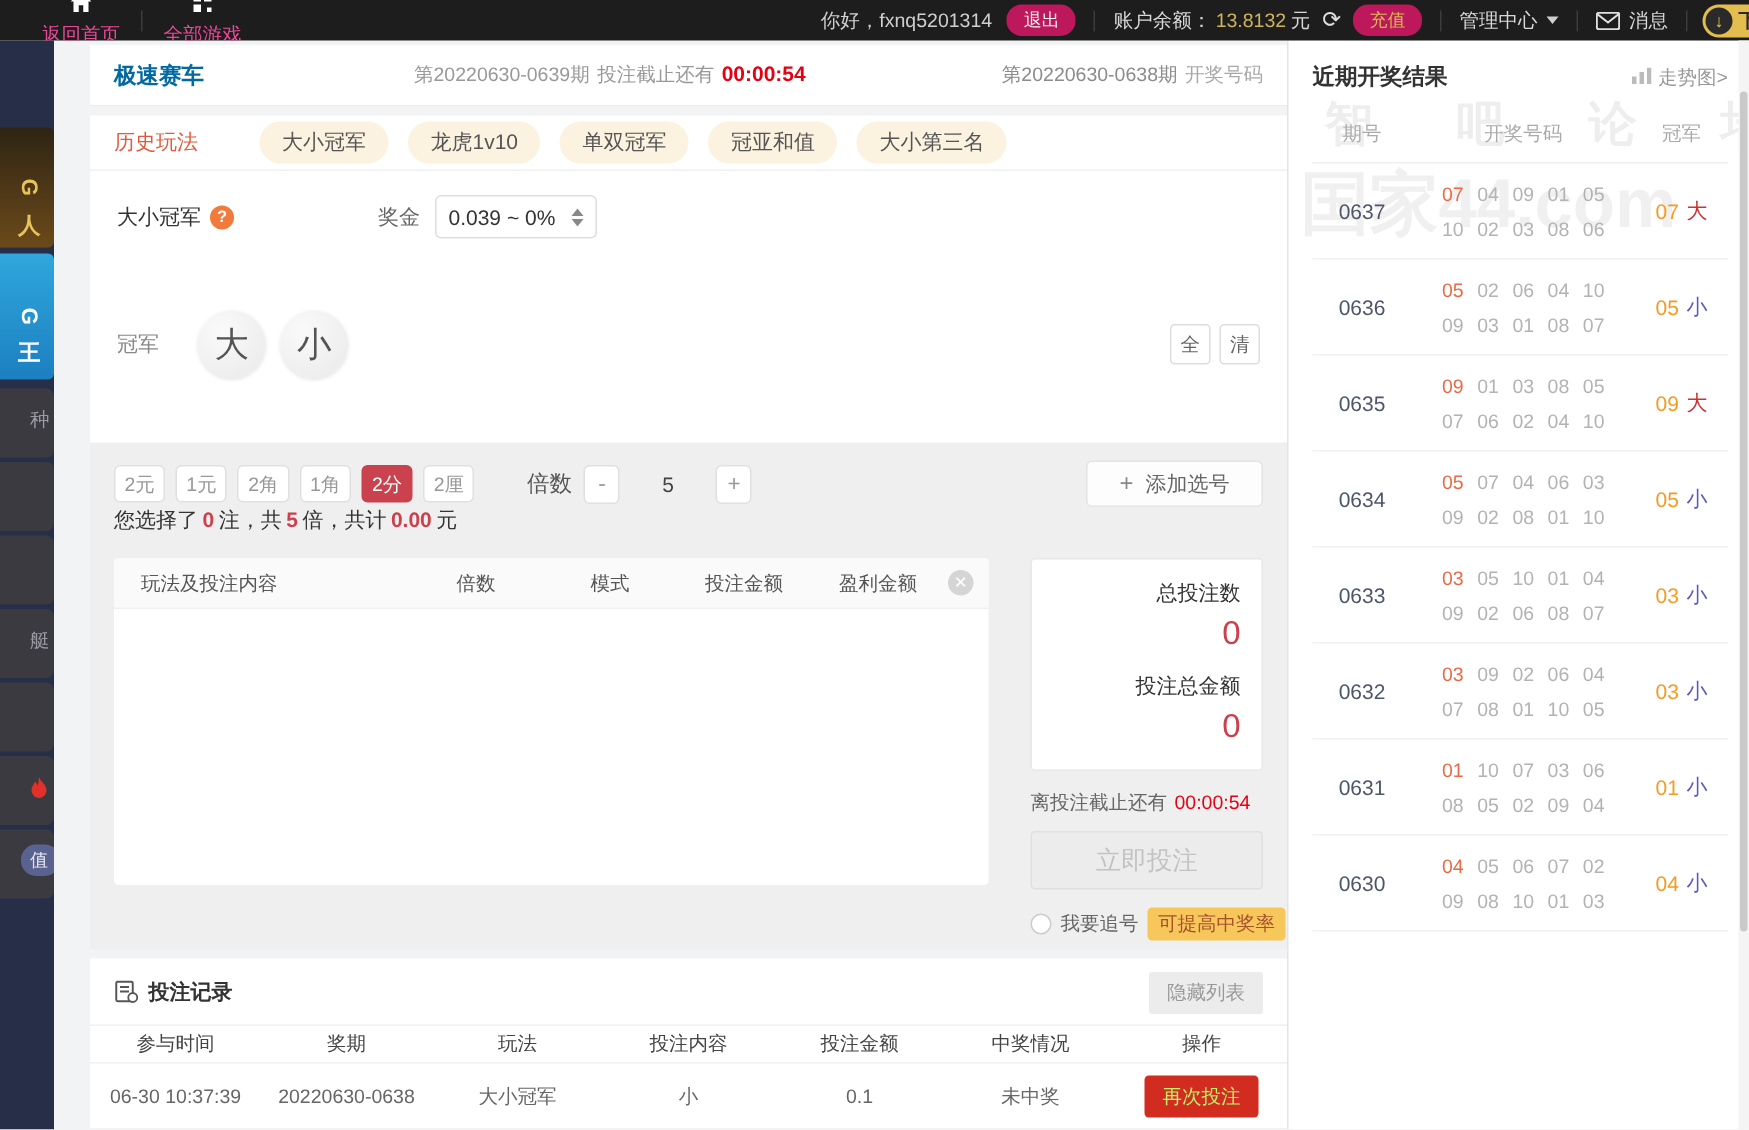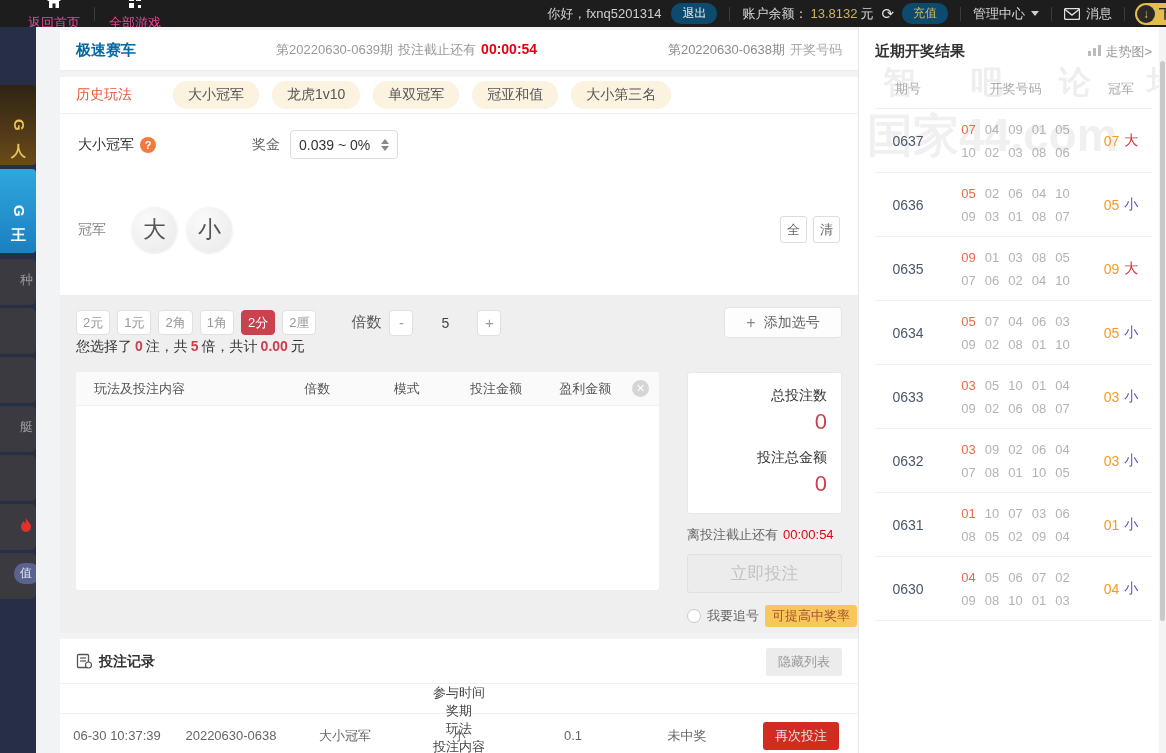--- a/index.html
+++ b/index.html
@@ -9,21 +9,21 @@
   
   .topbar { position:absolute; top:0; left:0; width:1166px; height:27px; background:#1d1d1d; display:flex; align-items:center; justify-content:space-between; color:#d8d8d8; overflow:hidden; z-index:30; }
   .tb-left, .tb-right { display:flex; align-items:center; height:100%; }
   .tb-left { padding-left:14px; }
   .tb-item { display:flex; align-items:center; gap:6px; padding:0 14px; cursor:pointer; font-size:13px; color:#ec4899; white-space:nowrap;flex-direction:column; }
   .tb-div { width:1px; height:14px; background:#3c3c3c; }
   .house-icon svg { display:block; }
   .grid-icon { display:grid; grid-template-columns:5px 5px; grid-template-rows:5px 5px; gap:2px; }
   .grid-icon i { background:#fff; }
   .grid-icon i:nth-child(4) { width:3px; height:3px; align-self:end; justify-self:end; }
-  .tb-pill { background:#0c4a6e; border-radius:10px; padding:2px 11px; font-size:12px; color:#efefef; cursor:pointer; white-space:nowrap; }
+  .tb-pill { background:#be185d; border-radius:10px; padding:2px 11px; font-size:12px; color:#efefef; cursor:pointer; white-space:nowrap; }
   .tb-pill.gold { color:#d9b852; }
   .balance-num { color:#cdb35c; margin:0 3px; }
   .refresh-icon { font-size:15px; color:#e0e0e0; margin:0 8px; cursor:pointer; line-height:1; }
   .caret-down { width:0; height:0; border-left:4px solid transparent; border-right:4px solid transparent; border-top:5px solid #cfcfcf; margin-left:6px; }
   .env-icon svg { display:block; }
   .dl-pill { background:#e3bd4e; height:22px; border-radius:12px; display:flex; align-items:center; gap:4px; padding:0 8px 0 2px; color:#2a2a2a; font-weight:bold; margin-left:10px; margin-right:-14px; cursor:pointer; }
   .dl-circle { width:18px; height:18px; border-radius:50%; background:#2a2a2a; color:#e3bd4e; display:flex; align-items:center; justify-content:center; font-size:12px; }
 
   
   .page { position:absolute; top:27px; left:0; right:0; bottom:0; display:flex; }
@@ -101,25 +101,25 @@
   .chase-row { margin-top:12px; display:flex; align-items:center; gap:6px; white-space:nowrap; }
   .radio { width:14px; height:14px; border-radius:50%; border:1px solid #ccc; background:#fff; flex:none; cursor:pointer; }
   .chase-lab { color:#666; font-size:13px; }
   .chase-badge { background:#f7c75c; color:#a6512b; font-size:13px; padding:2px 7px; border-radius:3px; }
 
   .records { flex:1; margin-top:6px; background:#fff; display:flex; flex-direction:column; overflow:hidden; }
   .rec-title-row { display:flex; align-items:center; padding:9px 16px 7px; }
   .rec-title { font-size:14px; font-weight:bold; color:#333; margin-left:7px; }
   .hide-btn { margin-left:auto; background:#ececec; color:#999; font-size:13px; padding:5px 12px; cursor:pointer; border-radius:2px; }
   .rec-head, .rec-row { display:flex; align-items:center; }
-  .rec-head { height:31px; border-top:1px solid #f0f0f0; border-bottom:1px solid #f0f0f0;flex-direction:column; }
+  .rec-head { height:31px; border-top:1px solid #f0f0f0; border-bottom:1px solid #f0f0f0; }
   .rec-cell { flex:1; text-align:center; font-size:13px; color:#444; }
   .rec-row { height:44px; border-bottom:1px solid #f2f2f2; }
   .rec-row .rec-cell { color:#666; }
-  .again-btn { background:#d22c21; color:#e5e5e5; font-size:13px; padding:5px 12px; border-radius:3px; border:none; cursor:pointer; }
+  .again-btn { background:#d22c21; color:#bef264; font-size:13px; padding:5px 12px; border-radius:3px; border:none; cursor:pointer; }
   .rec-fill { flex:1; background:#fafafa; }
 
   
   .rightbar { width:308px; flex:none; background:#fff; border-left:1px solid #e2e4e8; position:relative; overflow:hidden; padding:0 14px 0 16px; }
   .wm1 { position:absolute; top:34px; left:24px; font-size:32px; font-weight:bold; color:rgba(140,140,140,0.15); letter-spacing:56px; white-space:nowrap; pointer-events:none; }
   .wm2 { position:absolute; top:78px; left:8px; font-size:46px; font-weight:bold; color:rgba(140,140,140,0.13); white-space:nowrap; pointer-events:none; }
   .res-title-row { display:flex; align-items:center; padding-top:15px; position:relative; z-index:2; }
   .res-title { font-size:15px; font-weight:bold; color:#333; }
   .trend-link { margin-left:auto; color:#999; font-size:13px; display:flex; align-items:center; gap:4px; cursor:pointer; }
   .res-head { display:flex; align-items:center; height:40px; margin-top:8px; border-bottom:1px solid #efefef; color:#aaa; font-size:13px; position:relative; z-index:2; }

